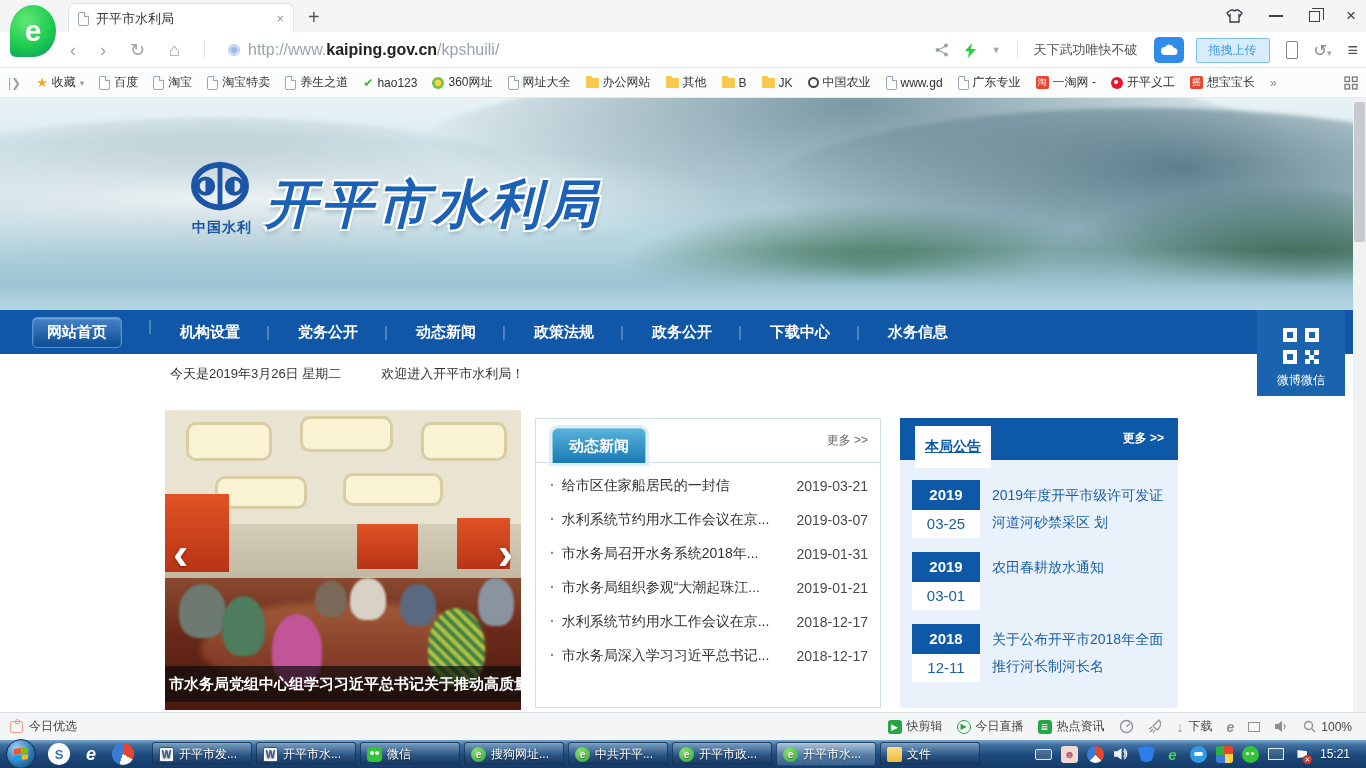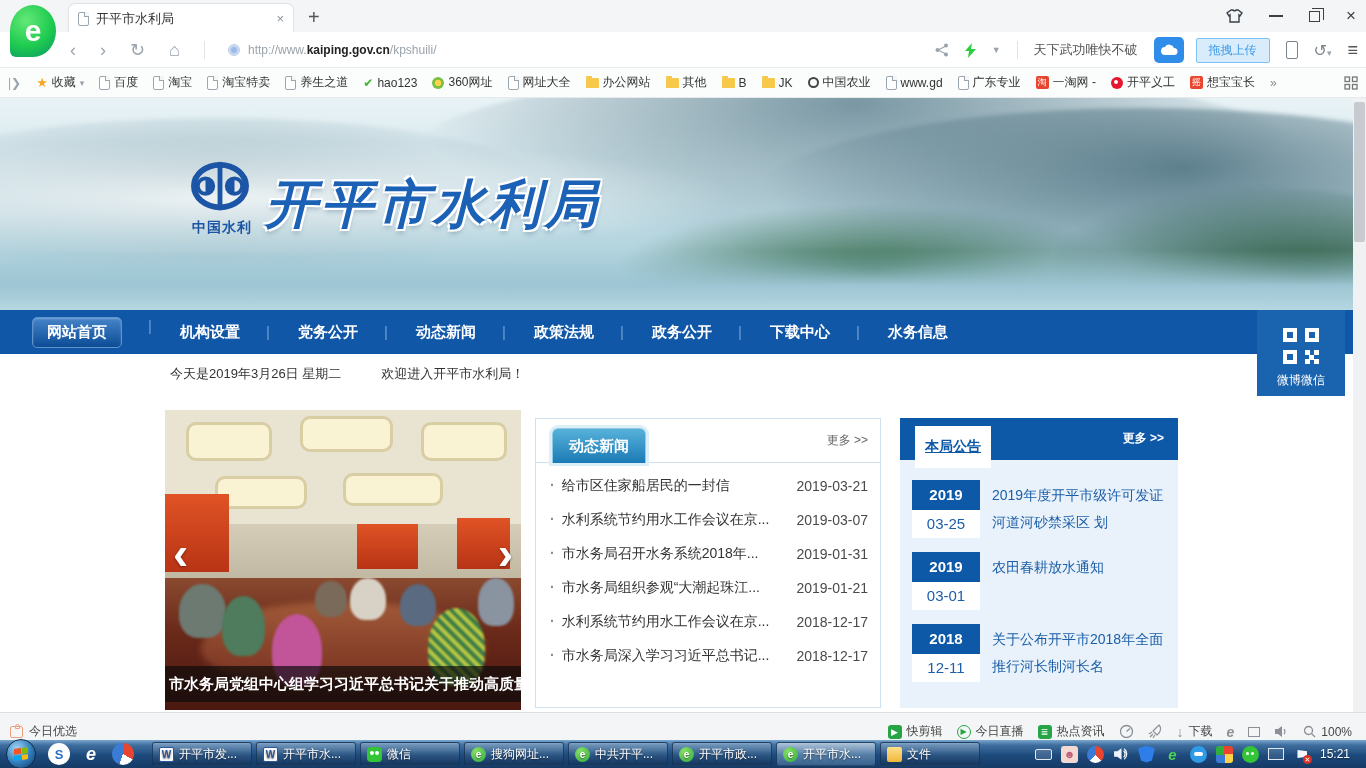--- a/index.html
+++ b/index.html
@@ -22,21 +22,21 @@
   #wctrl .clo { font-size:17px; }
 
   
   #addrbar { position:absolute; left:0; top:32px; width:1366px; height:36px; background:#fff; border-bottom:1px solid #e7eaec; }
   .navic { color:#9aa3ab; font-size:18px; }
   #addrbar .grp { position:absolute; top:0; height:36px; display:flex; align-items:center; }
   #g1 { left:70px; gap:24px; }
   #vsep { width:1px; height:18px; background:#e0e4e7; }
   #urlbox { left:228px; gap:8px; }
   #sitedot { width:12px; height:12px; border-radius:50%; background:radial-gradient(circle,#9db9e8 30%,#d9e6f6 70%); border:1px solid #b9cce8; }
-  .url { font-size:12px; color:#9aa3ab; }
+  .url { font-size:16px; color:#9aa3ab; }
   .url b { color:#222; font-weight:bold; }
   #g2 { right:8px; gap:16px; }
   #searchtxt { font-size:13px; color:#555; white-space:nowrap; }
   #cloudbadge { width:30px; height:26px; background:#2f8ce8; border-radius:5px; display:flex; align-items:center; justify-content:center; }
   #dragtip { background:#d9ecfb; border:1px solid #7fc0f2; color:#3e9ae8; font-size:12px; padding:3px 12px; border-radius:2px; margin-left:-4px; }
   .phoneic { width:12px; height:18px; border:1.5px solid #7a848c; border-radius:2px; }
   .undo { font-size:16px; color:#7a848c; }
   .caret { font-size:9px; color:#9aa3ab; }
   .hamb { font-size:18px; color:#555; letter-spacing:0; }
 
@@ -118,21 +118,21 @@
   #no-tab { position:absolute; left:15px; top:8px; width:76px; height:42px; background:#fff; color:#0d59a8; font-size:14px; font-weight:bold; display:flex; align-items:center; justify-content:center; z-index:2;text-decoration:underline; }
   #no-more { position:absolute; right:14px; top:12px; font-size:12px; color:#fff; font-weight:bold; }
   #no-list { padding:20px 12px 0 12px; display:flex; flex-direction:column; gap:14px; }
   .notice-item { display:flex; gap:12px; }
   .dateblk { width:68px; flex:0 0 auto; text-align:center; font-size:15px; }
   .dateblk .yr { background:#0d59a8; color:#fff; font-weight:bold; height:30px; line-height:30px; }
   .dateblk .dy { background:#fff; color:#1c5fa8; height:28px; line-height:28px; }
   .notice-item .ntx { font-size:14px; color:#1c5fa8; line-height:27px; padding-top:2px; }
 
   
-  #bottombar { position:absolute; left:0; top:712px; width:1366px; height:28px; background:#f4f5f6; border-top:1px solid #dcdfe2; display:flex; align-items:flex-end; font-size:12px; color:#444; }
+  #bottombar { position:absolute; left:0; top:712px; width:1366px; height:28px; background:#f4f5f6; border-top:1px solid #dcdfe2; display:flex; align-items:center; font-size:12px; color:#444; }
   #bb-left { display:flex; align-items:center; gap:6px; padding-left:10px; }
   .giftic { width:13px; height:12px; border:1.5px solid #f0a080; border-radius:2px; position:relative; }
   .giftic::before { content:""; position:absolute; left:4px; top:-3px; width:3px; height:3px; border:1.5px solid #f0a080; border-radius:50% 50% 0 0; }
   #bb-right { margin-left:auto; display:flex; align-items:center; gap:14px; padding-right:14px; }
   .bbitem { display:flex; align-items:center; gap:5px; }
   .gsq { width:14px; height:14px; background:#27a546; border-radius:3px; color:#fff; font-size:9px; display:flex; align-items:center; justify-content:center; }
   .gcir { width:14px; height:14px; border:1.5px solid #27a546; border-radius:50%; color:#27a546; font-size:8px; display:flex; align-items:center; justify-content:center; }
   .grayic { color:#8a9096; font-size:14px; }
   .winic { width:12px; height:10px; border:1.5px solid #8a9096; }
 

